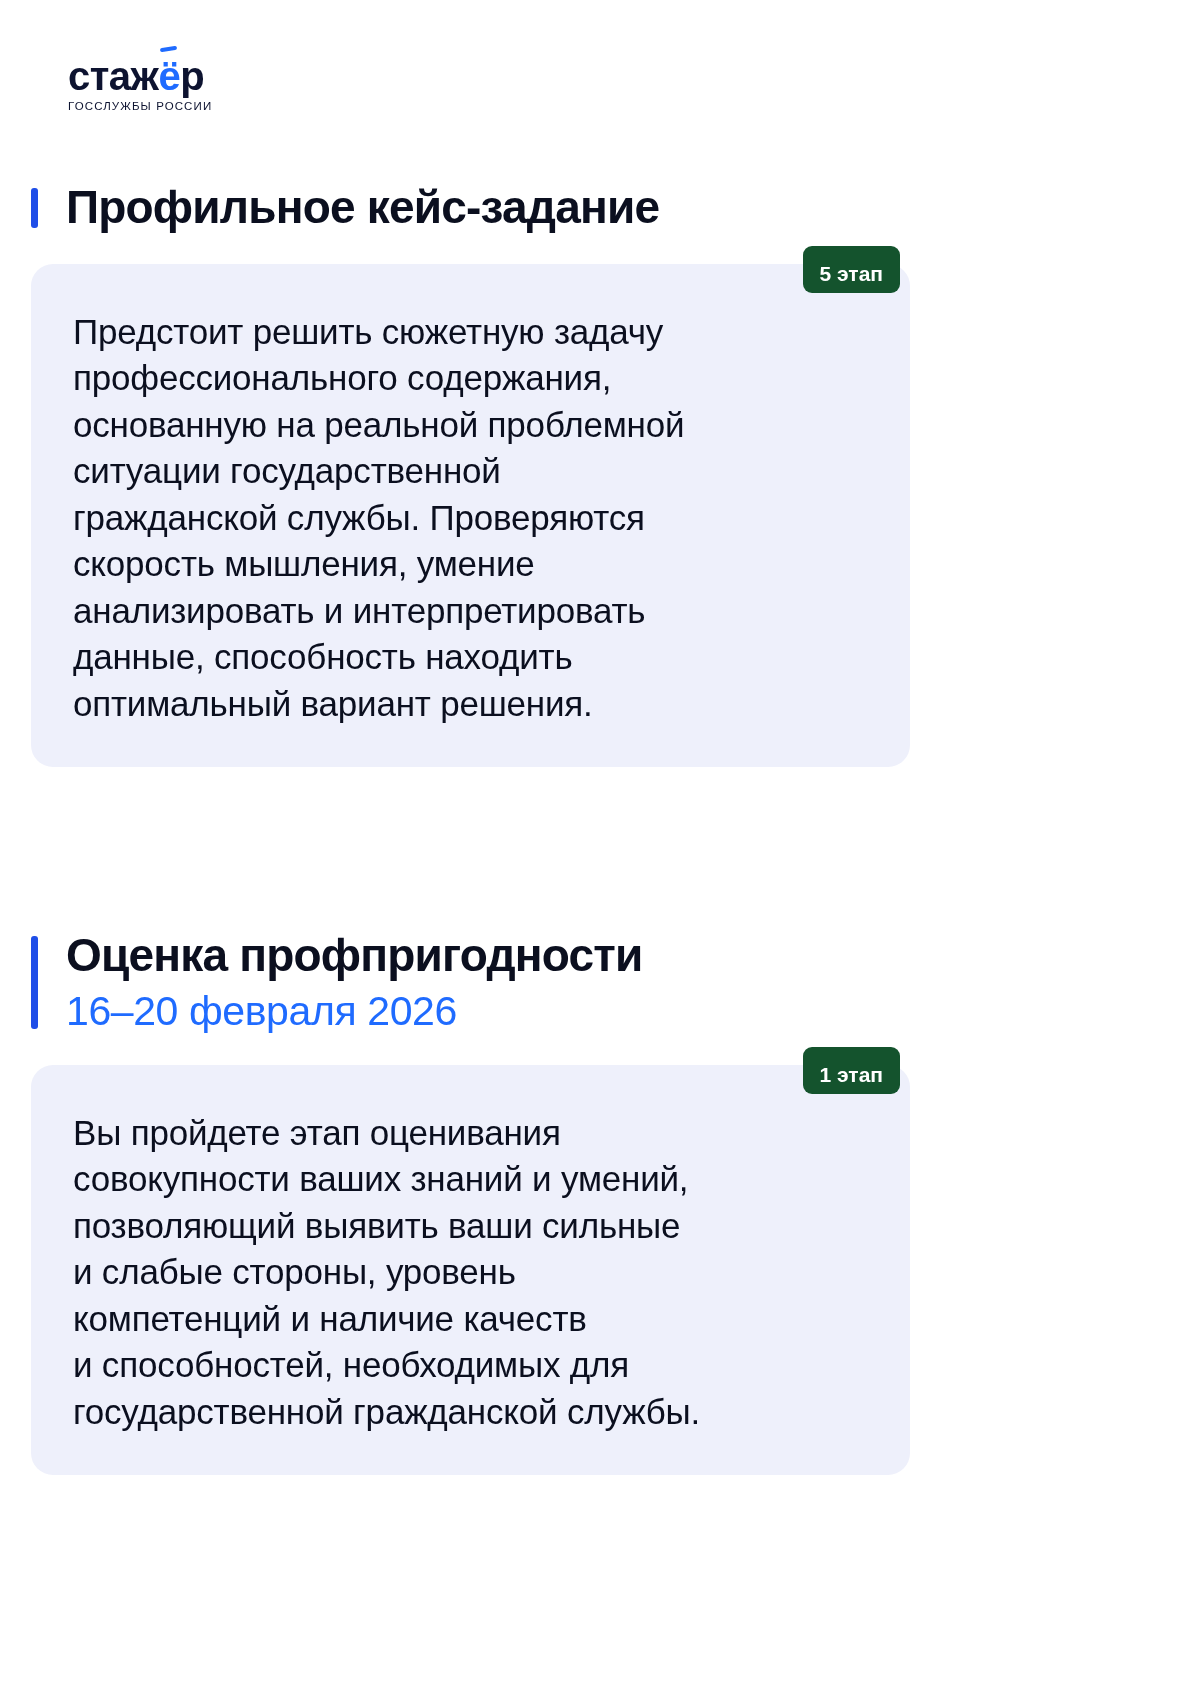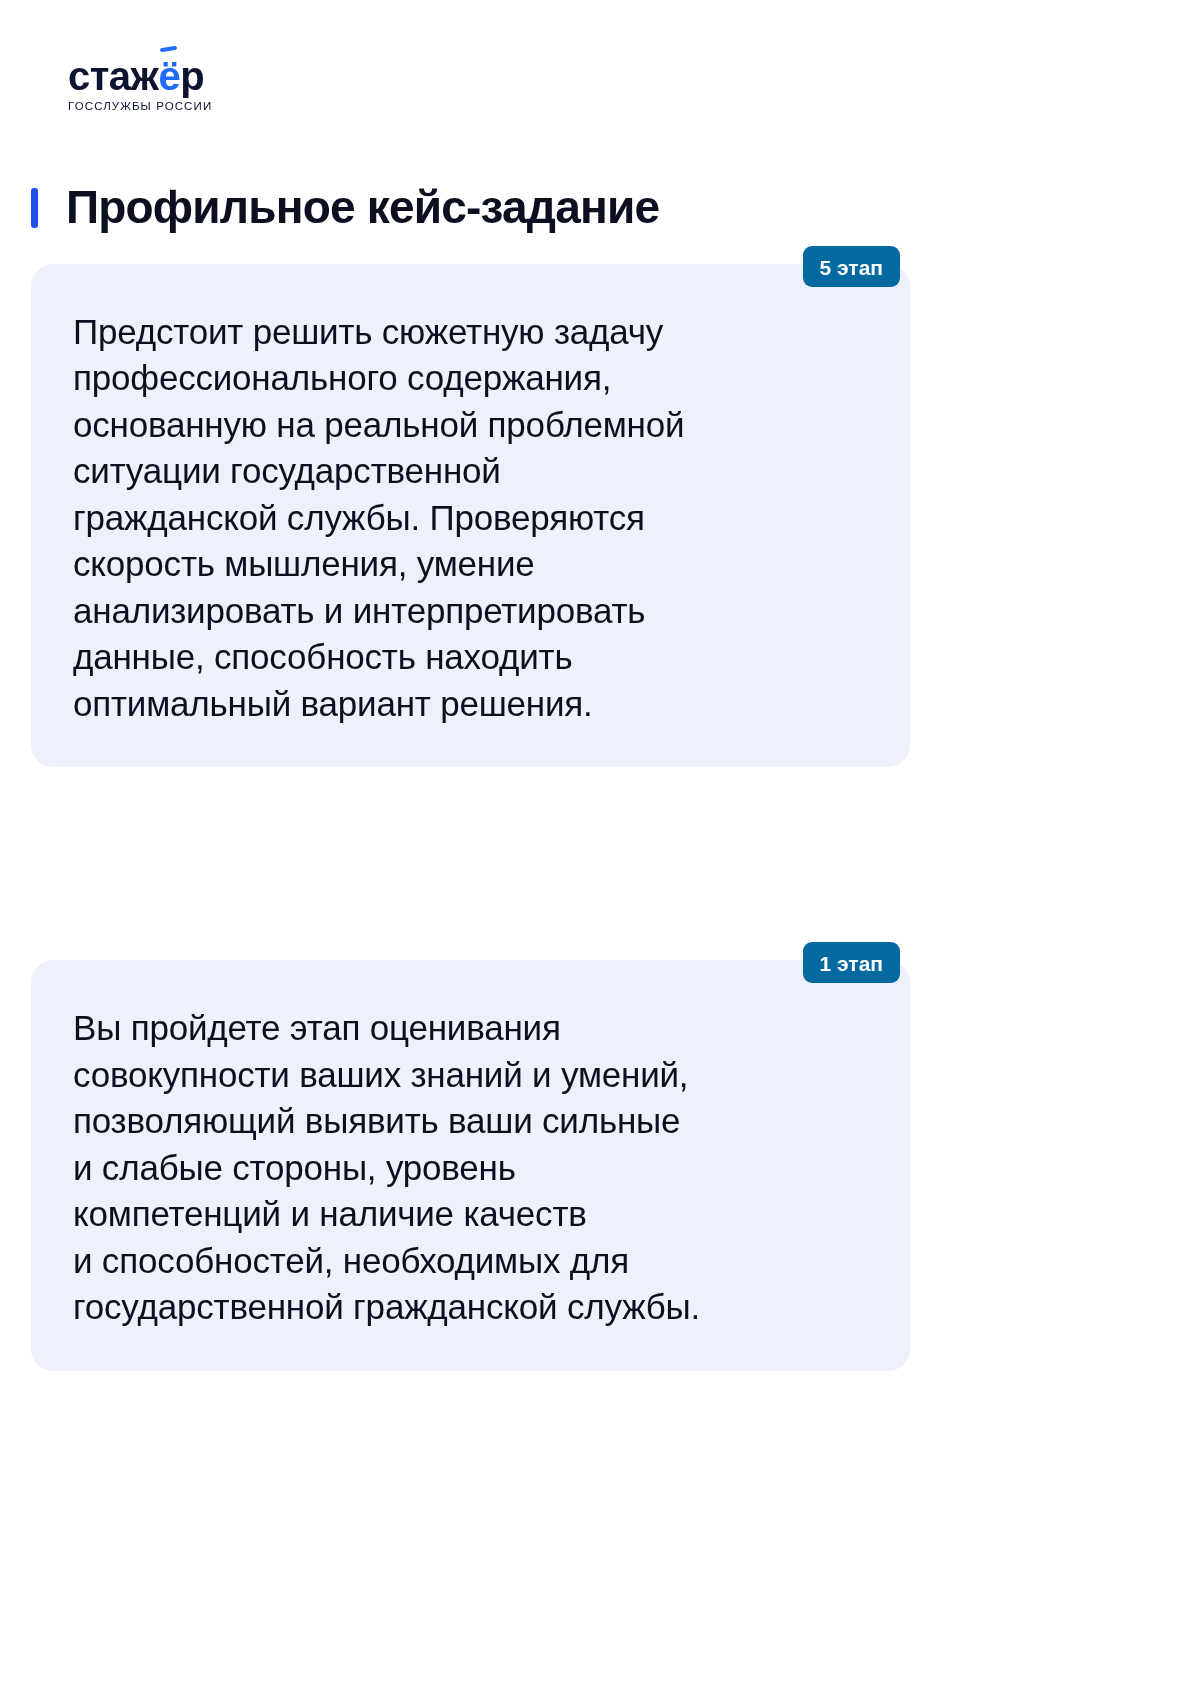--- a/index.html
+++ b/index.html
@@ -95,25 +95,25 @@
 
   
   .card-wrap {
     position: relative;
     margin-top: 30px;
   }
   .stage-badge {
     position: absolute;
     right: 10px;
     top: -18px;
-    background: #0369a1;
+    background: #14532d;
     color: #ffffff;
     font-size: 21px;
     font-weight: 600;
-    padding: 10px 17px 7px;
+    padding: 16px 17px 7px;
     border-radius: 9px;
     z-index: 3;
     white-space: nowrap;
   }
   .card {
     background: #eef0fb;
     border-radius: 22px;
     padding: 45px 42px 40px;
     position: relative;
     z-index: 1;
@@ -154,20 +154,25 @@
 гражданской службы. Проверяются
 скорость мышления, умение
 анализировать и интерпретировать
 данные, способность находить
 оптимальный вариант решения.</div>
     </div>
   </div>
 </div>
 
 <div class="section" id="section-1">
+  <div class="heading-wrap">
+    <div class="heading-bar"></div>
+    <div class="section-title">Оценка профпригодности</div>
+    <div class="section-dates">16–20 февраля 2026</div>
+  </div>
   <div class="card-wrap">
     <div class="stage-badge">1 этап</div>
     <div class="card">
       <div class="card-text">Вы пройдете этап оценивания
 совокупности ваших знаний и умений,
 позволяющий выявить ваши сильные
 и слабые стороны, уровень
 компетенций и наличие качеств
 и способностей, необходимых для
 государственной гражданской службы.</div>

